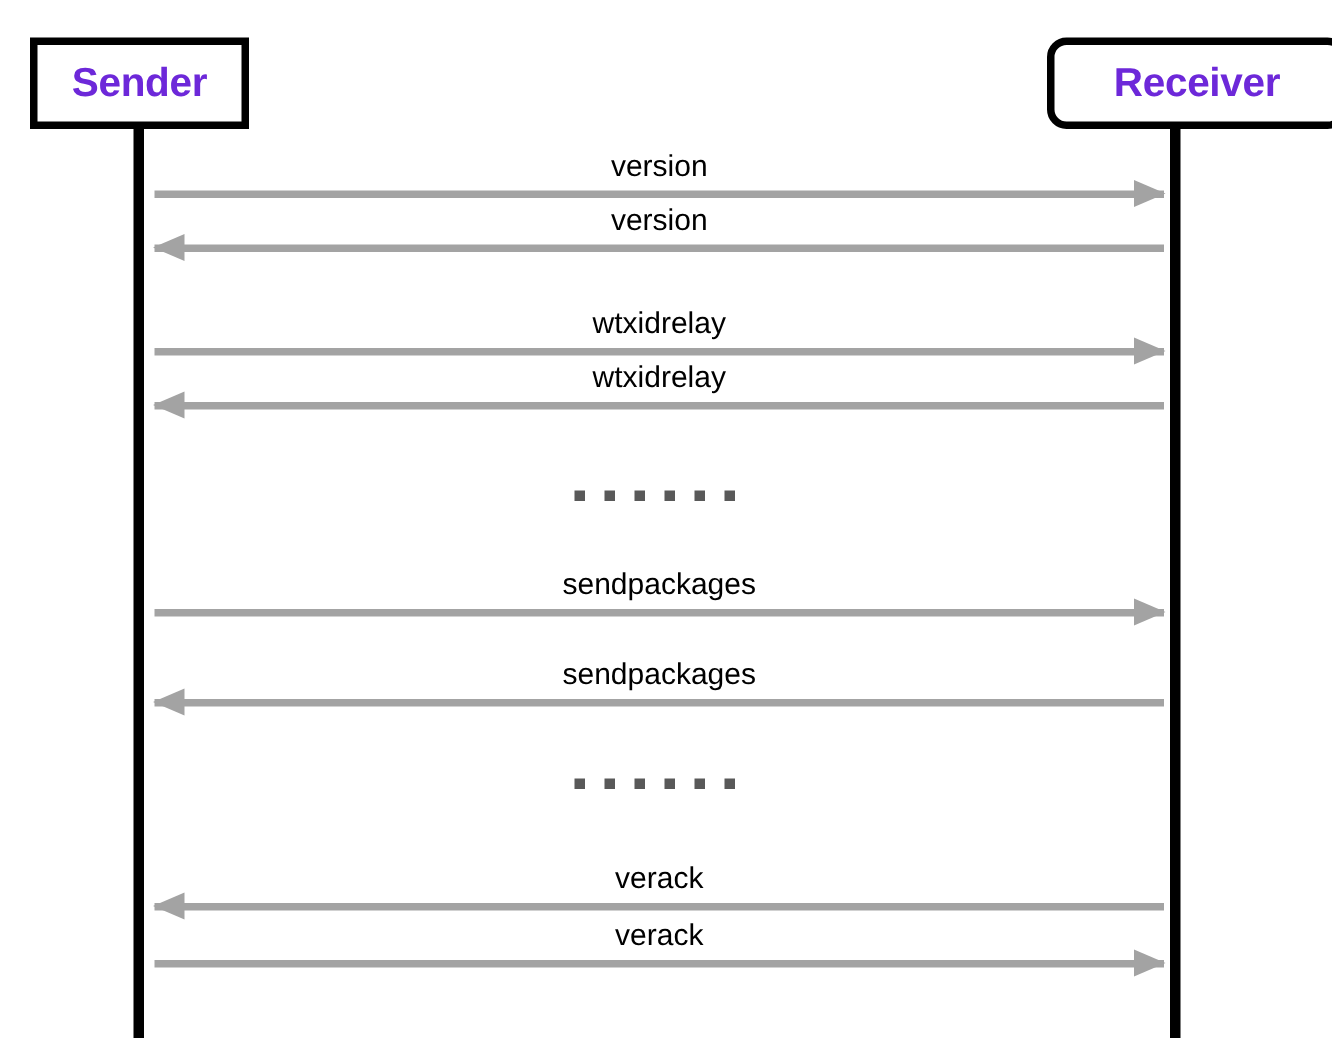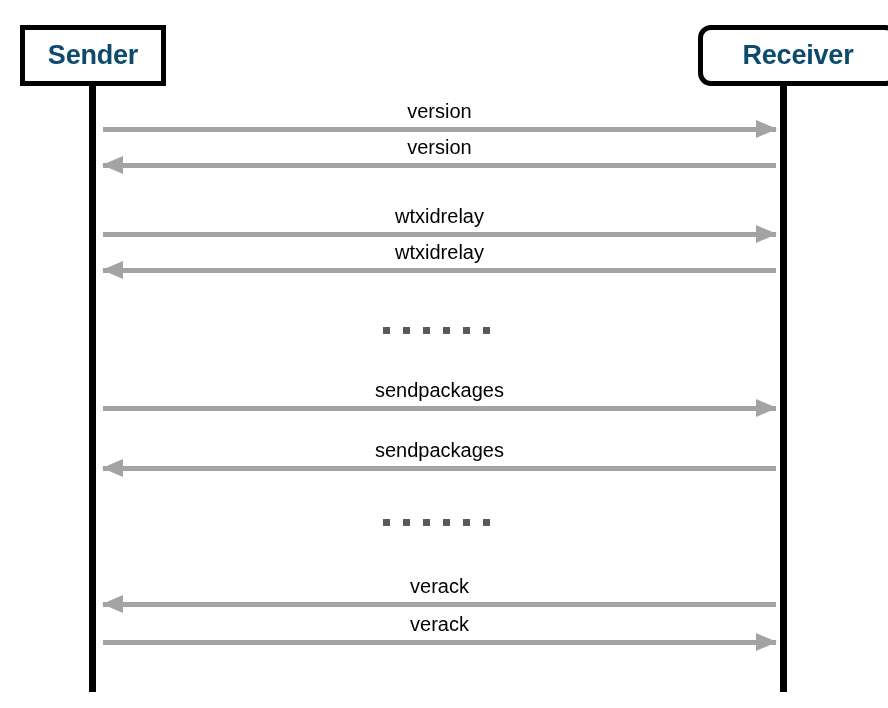--- a/index.html
+++ b/index.html
@@ -26,21 +26,21 @@
     background: #ffffff;
     border: 5px solid #000000;
     display: flex;
     align-items: center;
     justify-content: center;
     z-index: 3;
   }
   .participant-label {
     font-size: 27px;
     font-weight: bold;
-    color: #0c4a6e;
+    color: #6d28d9;
     line-height: 1;
     letter-spacing: -0.2px;
     white-space: nowrap;
   }
 
   
   .lifeline {
     position: absolute;
     width: 7px;
     background: #000000;

